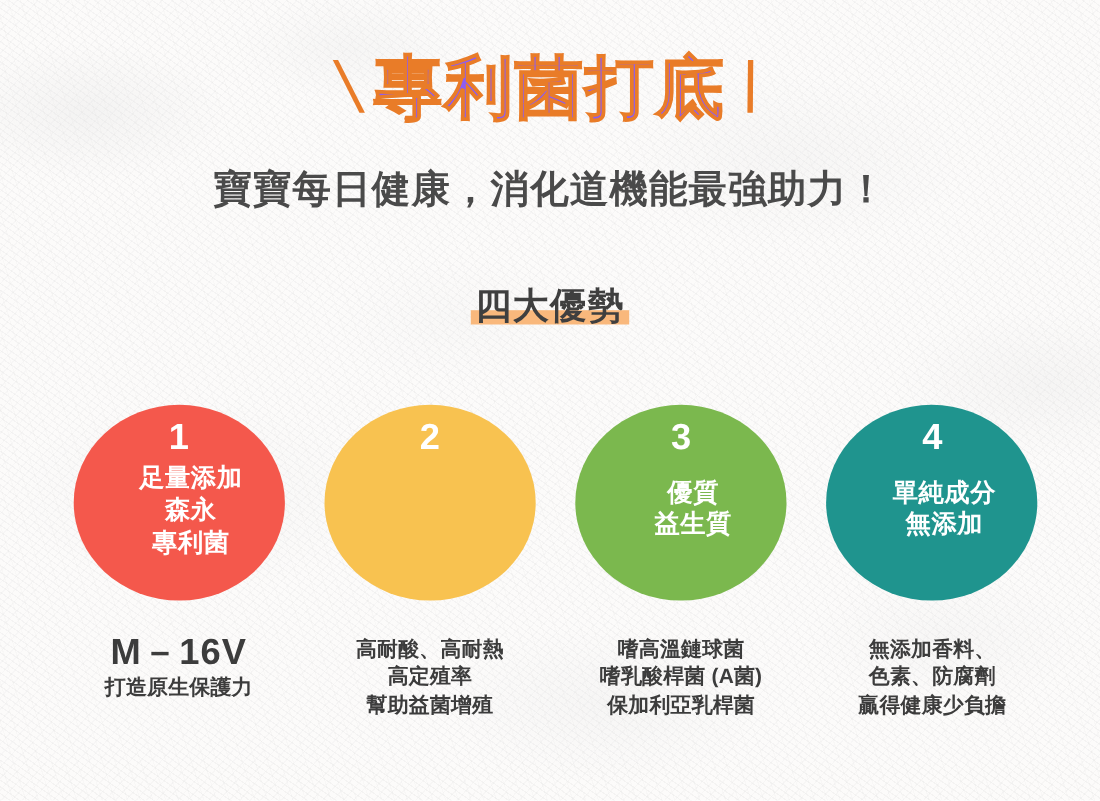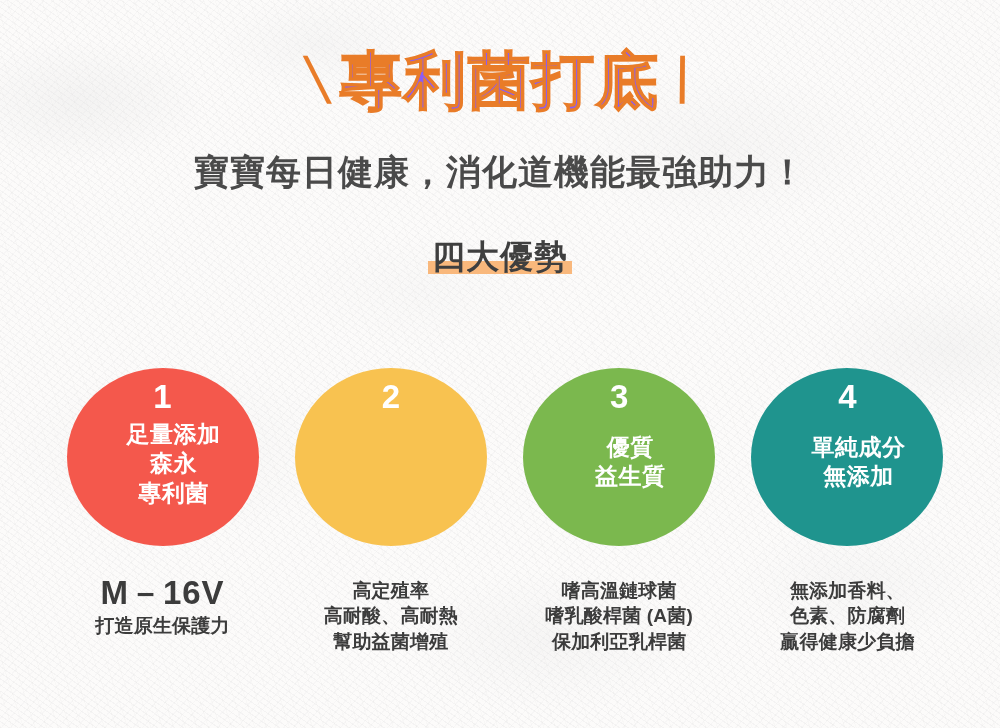--- a/index.html
+++ b/index.html
@@ -90,21 +90,21 @@
     font-size: 35px;
     font-weight: bold;
     letter-spacing: 1px;
     color: #4a4a4a;
     white-space: nowrap;
   }
 
   
   .section-label-wrap {
     position: absolute;
-    top: 239px;
+    top: 260px;
     left: 0;
     width: 1000px;
     text-align: center;
   }
   .section-label {
     position: relative;
     display: inline-block;
     font-size: 33px;
     font-weight: bold;
     letter-spacing: 1px;
@@ -229,22 +229,22 @@
           <span class="lead">M－16V</span>
           <span class="ln">打造原生保護力</span>
         </div>
       </div>
 
       <div class="card card-2">
         <div class="bubble" style="background:#f8c250">
           <span class="bubble-num">2</span>
         </div>
         <div class="caption">
+          <span class="ln">高耐酸、高耐熱</span>
           <span class="ln">高定殖率</span>
-          <span class="ln">高耐酸、高耐熱</span>
           <span class="ln">幫助益菌增殖</span>
         </div>
       </div>
 
       <div class="card card-3">
         <div class="bubble" style="background:#7bb84e">
           <span class="bubble-num">3</span>
           <span class="bubble-title" style="margin-top:18px">
             <span class="ln">優質</span>
             <span class="ln">益生質</span>

